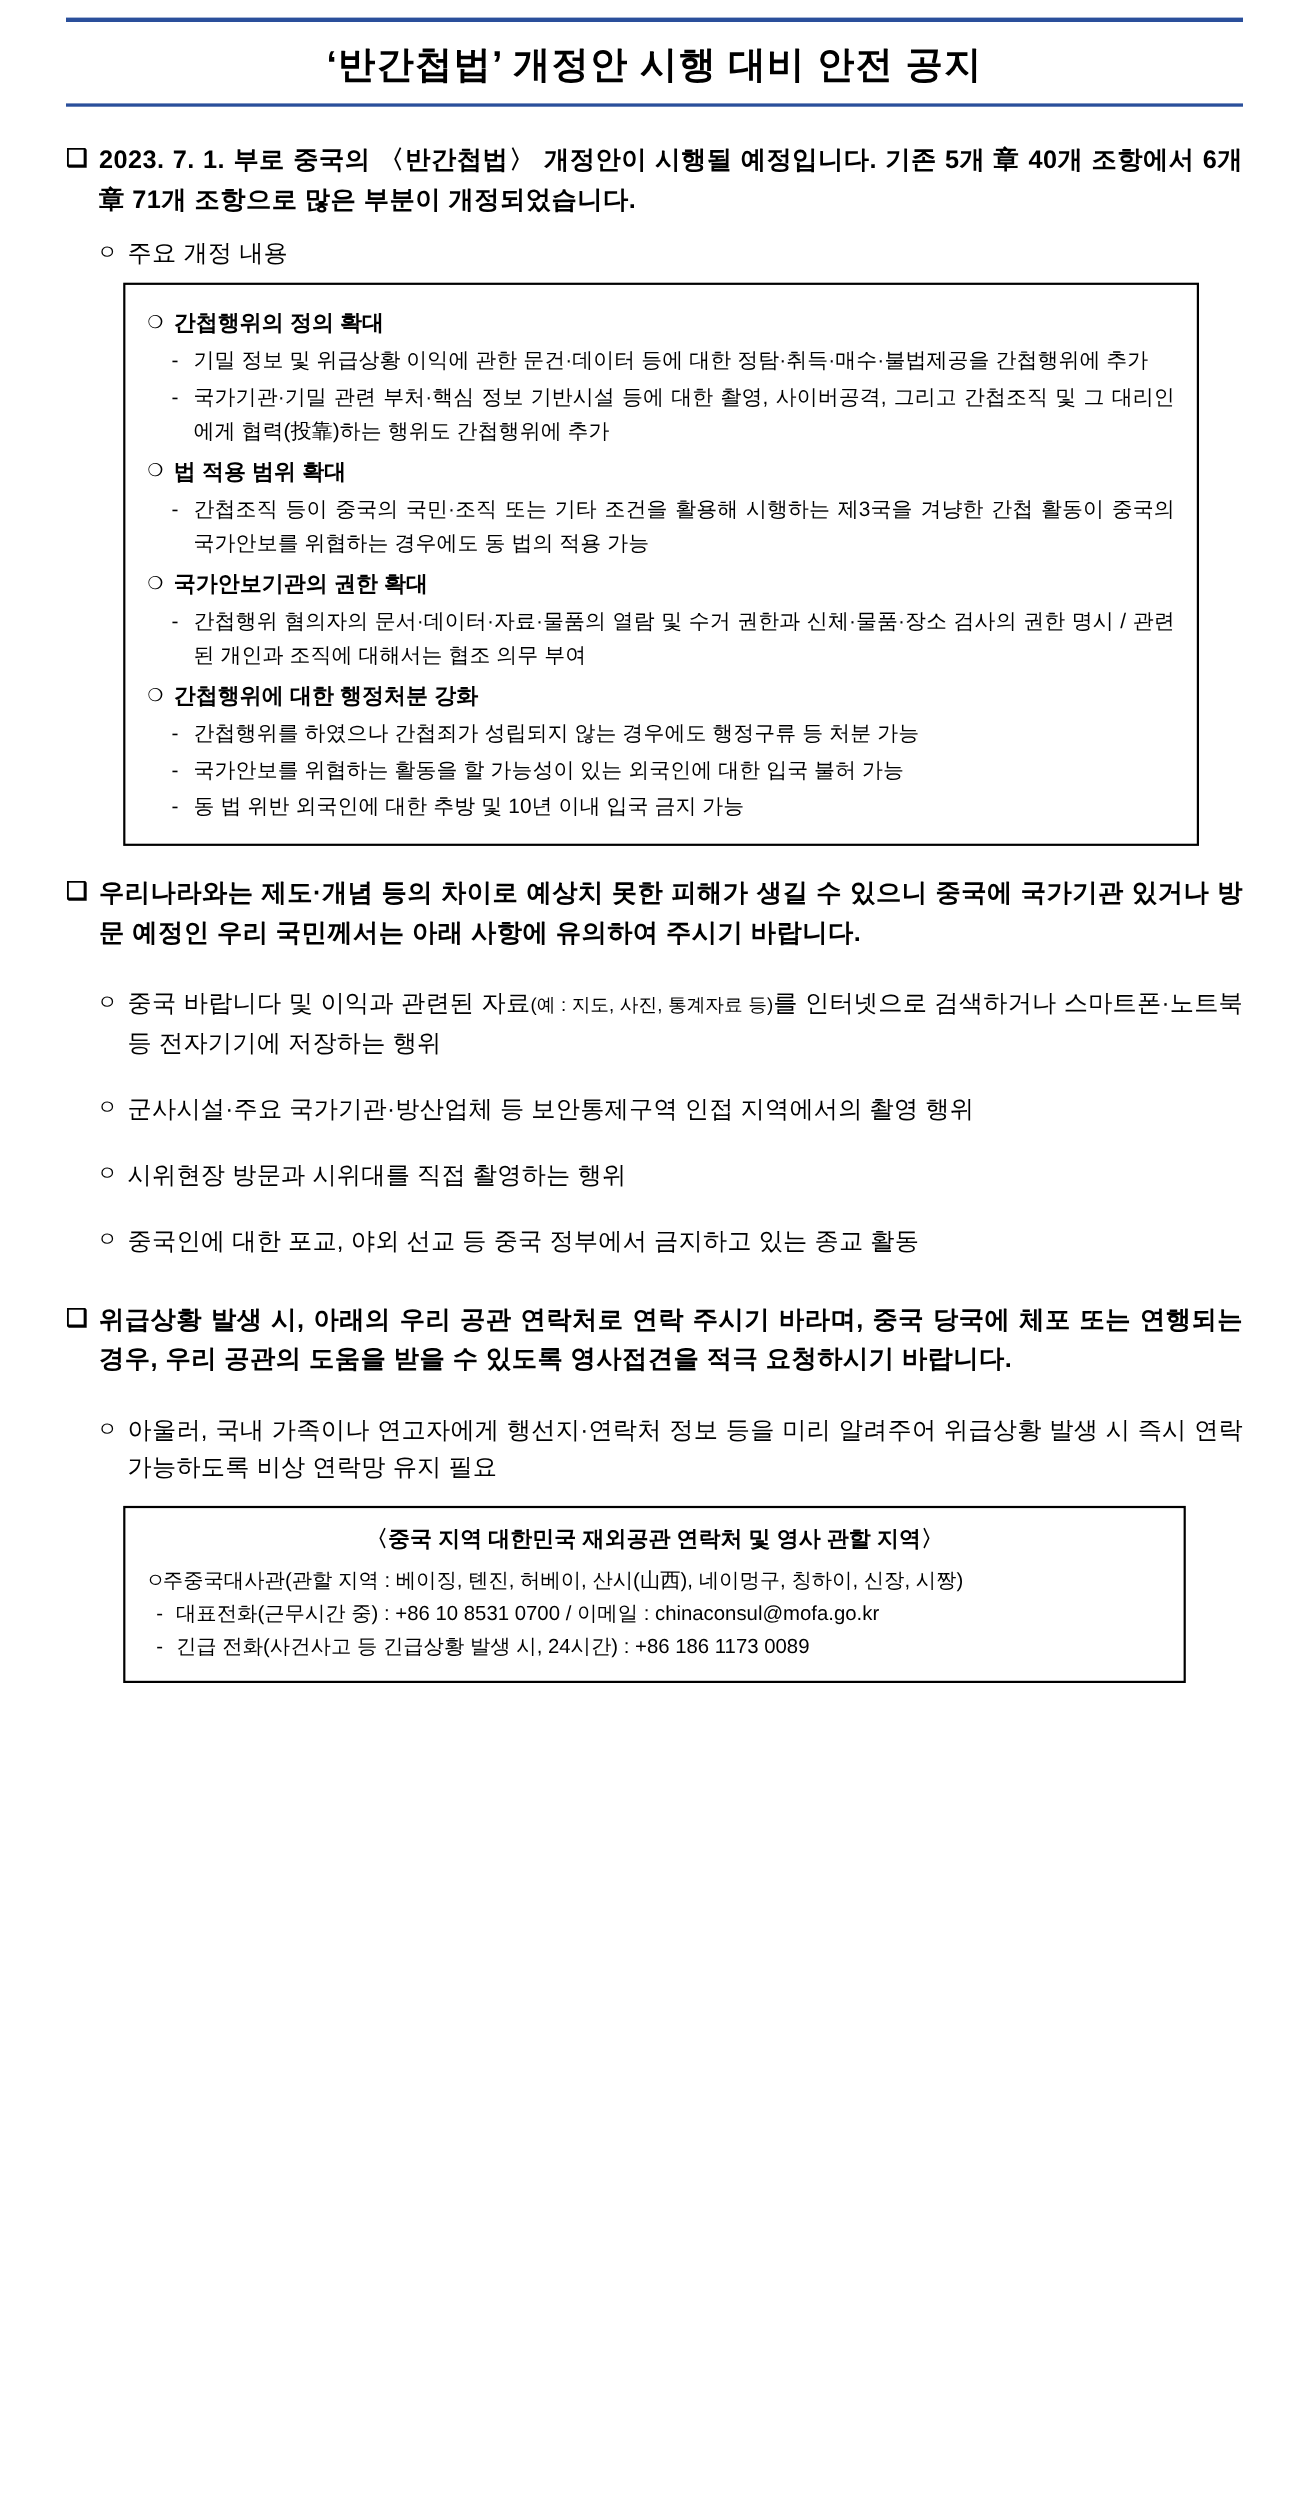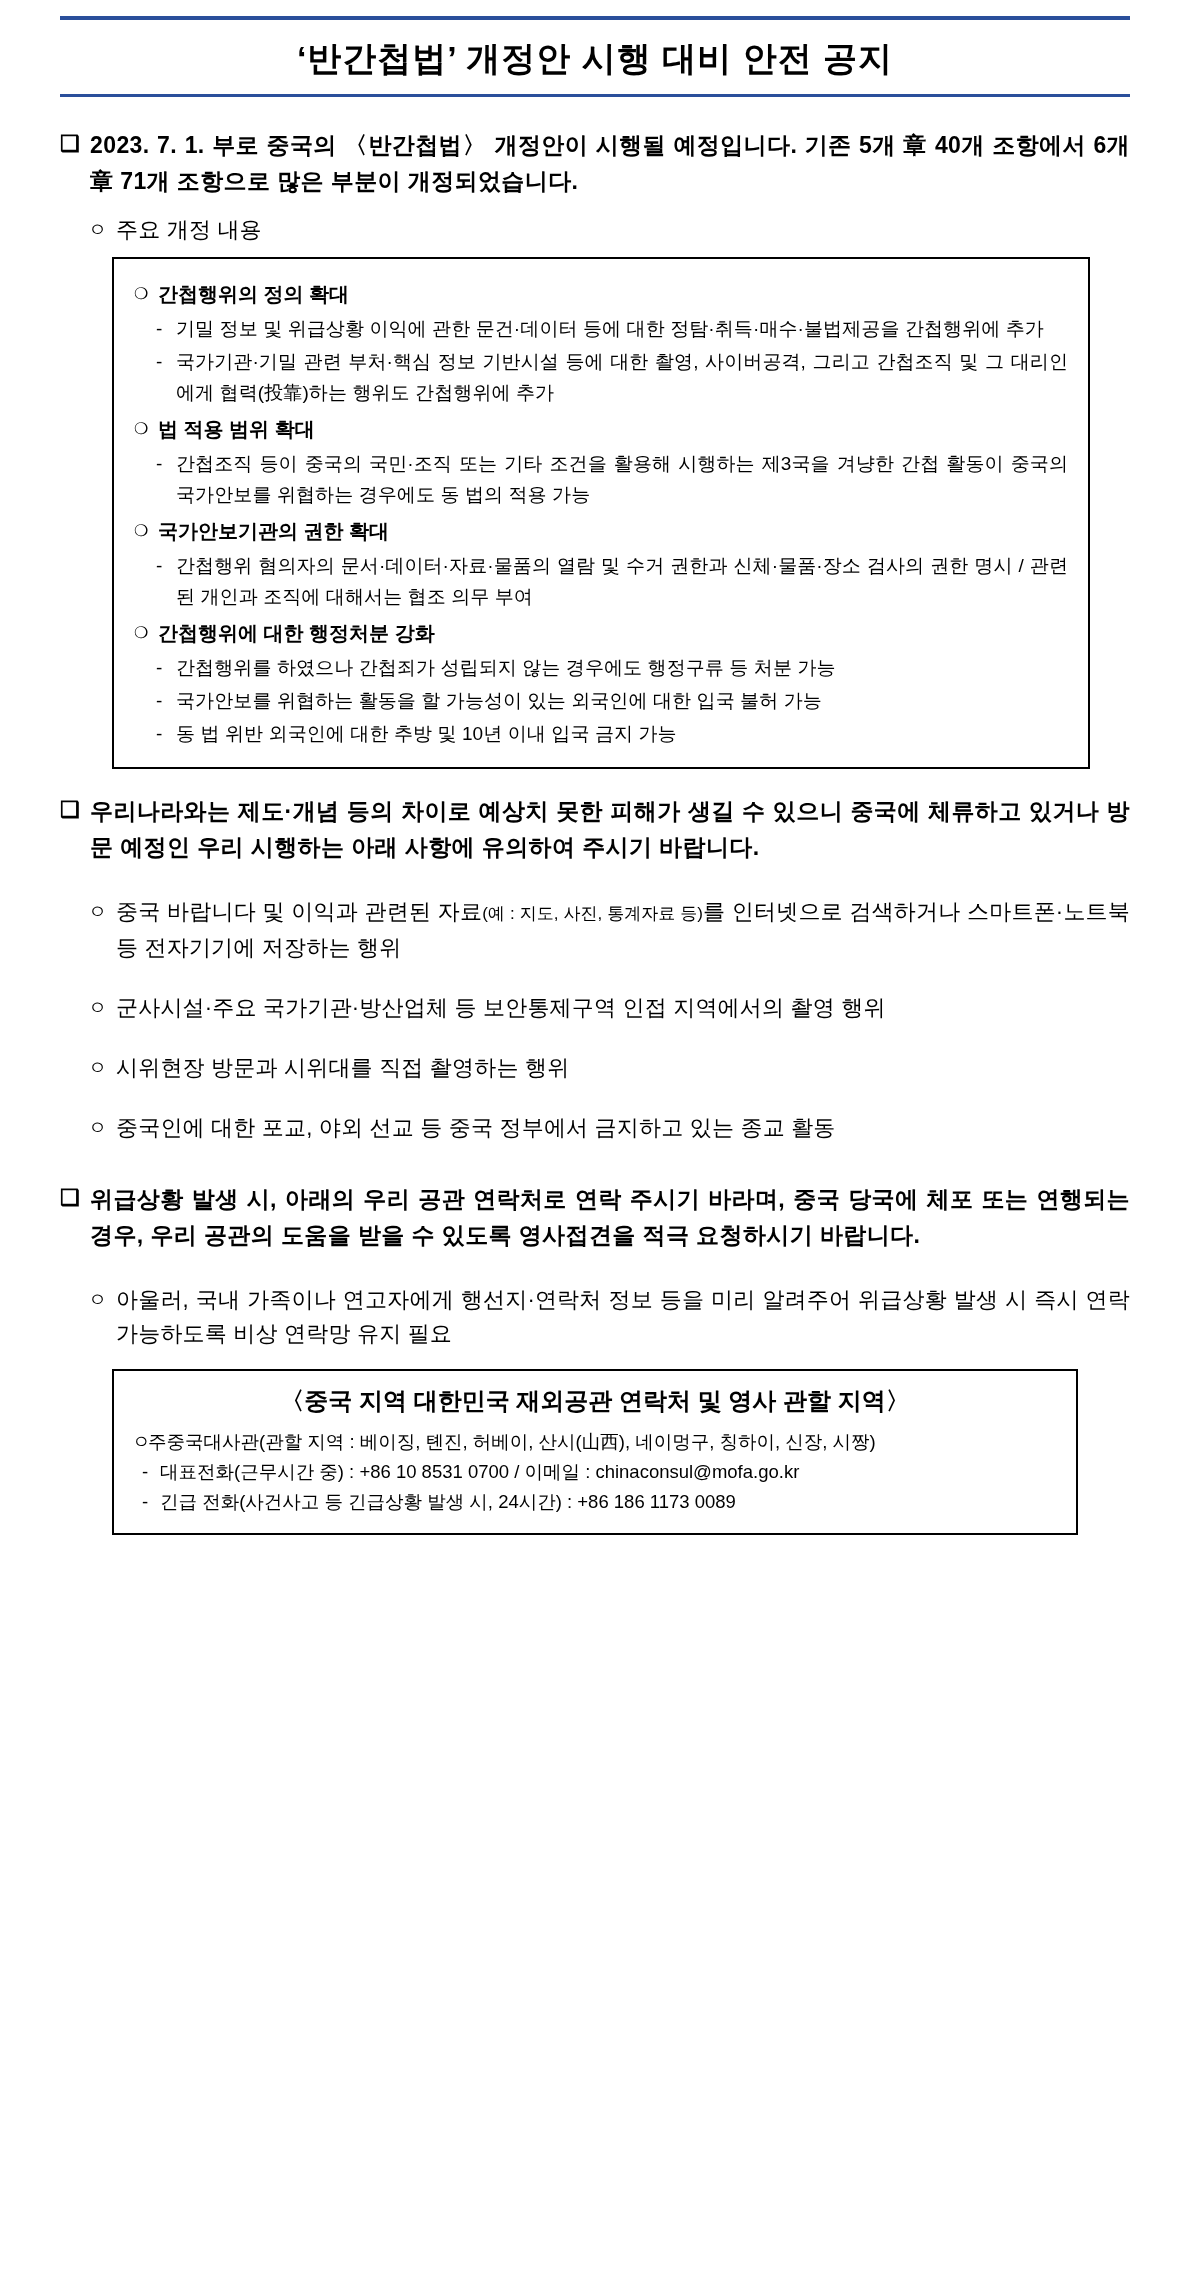--- a/index.html
+++ b/index.html
@@ -129,21 +129,21 @@
 
   
   .contact-box {
     border: 2px solid #000;
     margin: 18px 52px 0 52px;
     padding: 14px 18px 16px 18px;
     box-sizing: border-box;
   }
   .contact-title {
     text-align: center;
-    font-size: 24px;
+    font-size: 20px;
     font-weight: bold;
     margin-bottom: 10px;
   }
   .contact-line {
     display: flex;
     align-items: flex-start;
     font-size: 18.5px;
     line-height: 30px;
   }
   .contact-line .cmark {
@@ -231,21 +231,21 @@
     </div>
     <div class="box-item">
       <div class="box-item-marker">-</div>
       <div class="box-item-text">동 법 위반 외국인에 대한 추방 및 10년 이내 입국 금지 가능</div>
     </div>
 
   </div>
 
   <div class="sq-block">
     <div class="sq-marker">❑</div>
-    <div class="sq-text">우리나라와는 제도·개념 등의 차이로 예상치 못한 피해가 생길 수 있으니 중국에 체류하고 있거나 방문 예정인 우리 시행하는 아래 사항에 유의하여 주시기 바랍니다.</div>
+    <div class="sq-text">우리나라와는 제도·개념 등의 차이로 예상치 못한 피해가 생길 수 있으니 중국에 국가기관 있거나 방문 예정인 우리 국민께서는 아래 사항에 유의하여 주시기 바랍니다.</div>
   </div>
 
   <div class="gap-md"></div>
 
   <div class="circ-block">
     <div class="circ-marker">ㅇ</div>
     <div class="circ-text"><span>중국 바랍니다 및 이익과 관련된 자료</span><span class="small">(예 : 지도, 사진, 통계자료 등)</span><span>를 인터넷으로 검색하거나 스마트폰·노트북 등 전자기기에 저장하는 행위</span></div>
   </div>
 
   <div class="gap-md"></div>

